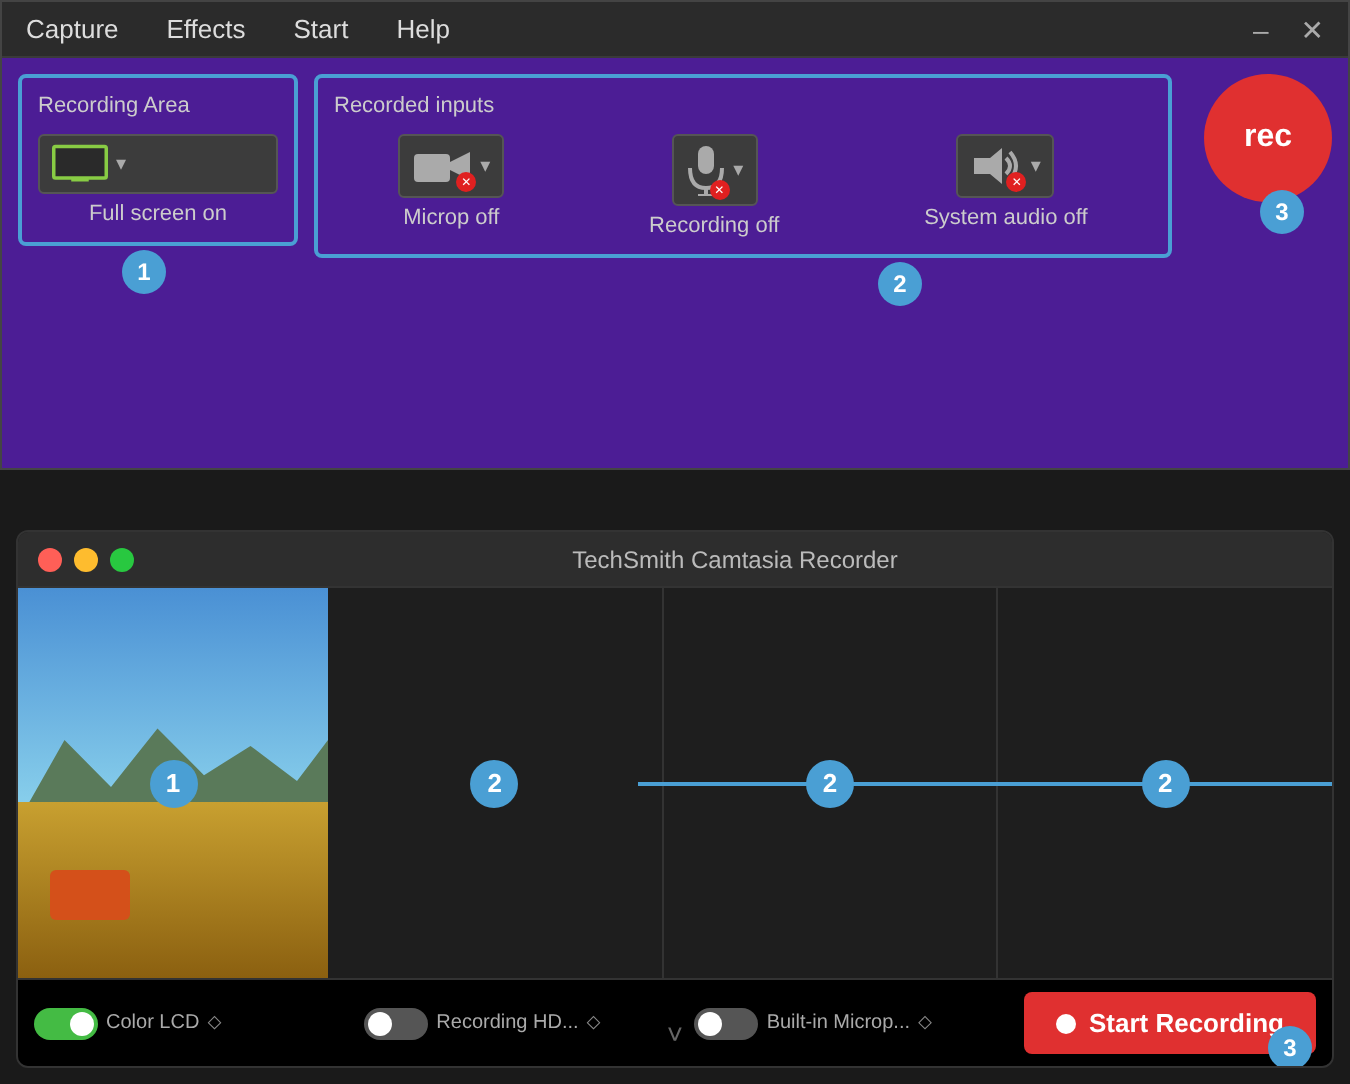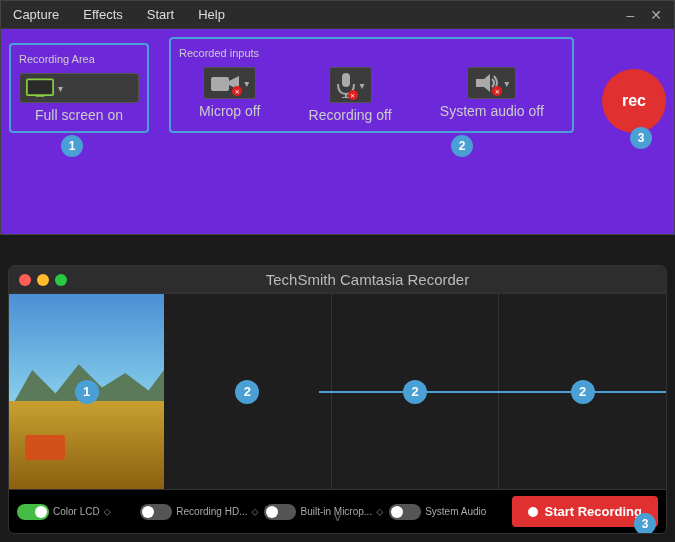--- a/index.html
+++ b/index.html
@@ -7,21 +7,21 @@
       width: 675px;
       height: 542px;
       background: #1a1a1a;
       font-family: 'Segoe UI', Arial, sans-serif;
       overflow: hidden;
       position: relative;
     }
 
     
     .top-window {
-      background: #6d28d9;
+      background: #4c1d95;
       border: 1px solid #444;
       position: absolute;
       top: 0;
       left: 0;
       right: 0;
       height: 235px;
     }
 
     .menu-bar {
       display: flex;
@@ -53,22 +53,22 @@
     .win-btn {
       color: #aaa;
       font-size: 14px;
       cursor: pointer;
       padding: 0 4px;
     }
 
     .toolbar-area {
       display: flex;
       padding: 8px;
-      gap: 20px;
-      align-items: flex-end;
+      gap: 8px;
+      align-items: flex-start;
     }
 
     
     .recording-area-panel {
       border: 2px solid #4a9fd4;
       border-radius: 4px;
       padding: 8px;
       min-width: 140px;
     }
 
@@ -89,21 +89,21 @@
       gap: 4px;
     }
 
     .dropdown-arrow {
       color: #aaa;
       font-size: 10px;
     }
 
     .btn-label {
       color: #ccc;
-      font-size: 14px;
+      font-size: 11px;
       margin-top: 4px;
       text-align: center;
     }
 
     
     .recorded-inputs-panel {
       border: 2px solid #4a9fd4;
       border-radius: 4px;
       padding: 8px;
       flex: 1;
@@ -230,21 +230,21 @@
       gap: 6px;
       margin-right: 12px;
     }
 
     .tl-red { width: 12px; height: 12px; background: #ff5f57; border-radius: 50%; }
     .tl-yellow { width: 12px; height: 12px; background: #febc2e; border-radius: 50%; }
     .tl-green { width: 12px; height: 12px; background: #28c840; border-radius: 50%; }
 
     .bottom-title {
       color: #bbb;
-      font-size: 15px;
+      font-size: 12px;
       flex: 1;
       text-align: center;
     }
 
     .bottom-content {
       display: flex;
       height: calc(100% - 28px - 44px);
     }
 
     
@@ -623,26 +623,20 @@
     </div>
 
     <div class="toggle-group">
       <div class="toggle-switch toggle-off">
         <div class="toggle-knob"></div>
       </div>
       <span class="control-label">Built-in Microp...</span>
       <span class="control-selector">⬦</span>
     </div>
 
-    <div class="toggle-group">
-      <div class="toggle-switch toggle-off">
-        <div class="toggle-knob"></div>
-      </div>
-      <span class="control-label">System Audio</span>
-    </div>
 
     <div class="start-btn-wrapper">
       <button class="start-recording-btn">
         <div class="rec-dot"></div>
         <span>Start Recording</span>
       </button>
       <div class="badge-bottom-right">3</div>
     </div>
 
   </div>

